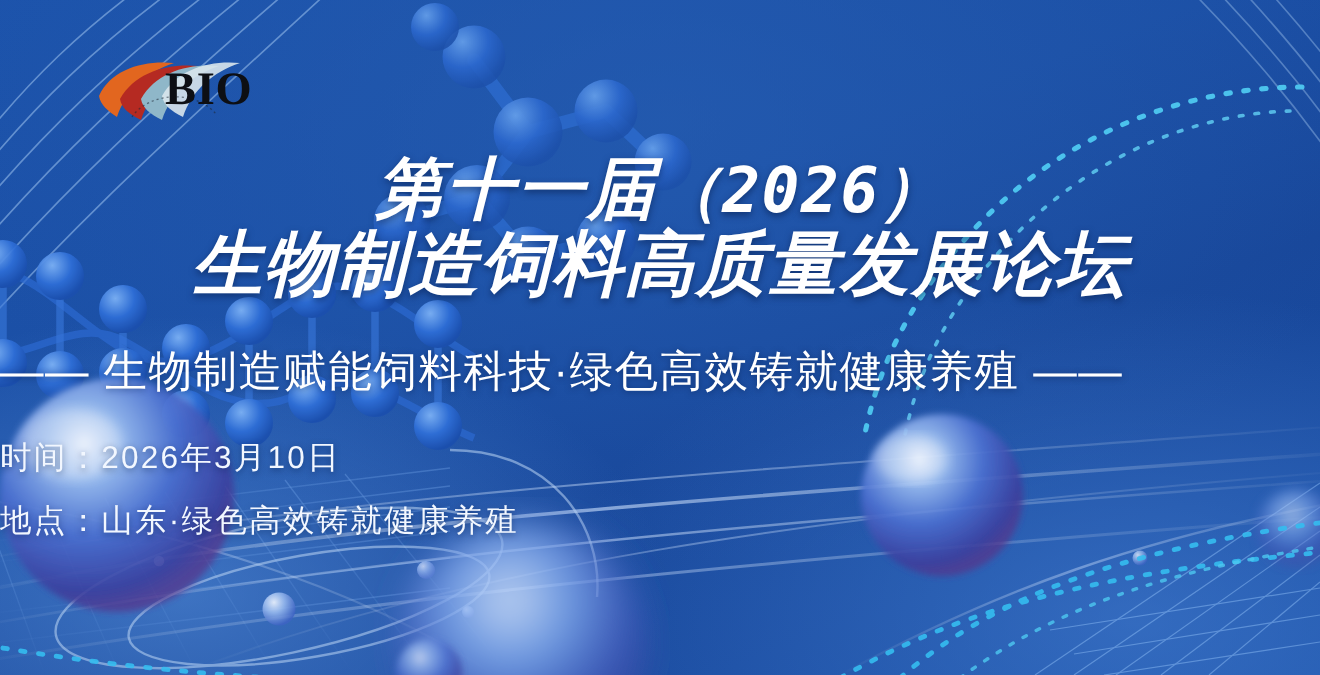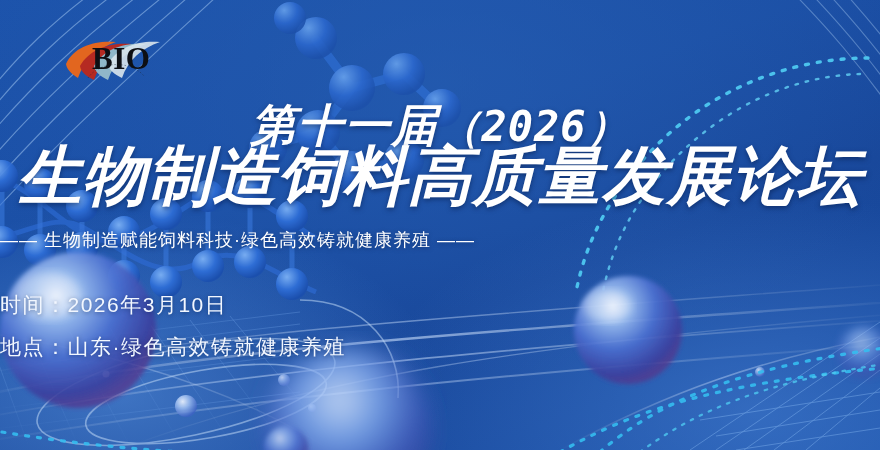--- a/index.html
+++ b/index.html
@@ -16,21 +16,21 @@
       radial-gradient(ellipse 700px 420px at 50% 18%, rgba(40,96,180,.55) 0%, rgba(20,70,155,0) 70%),
       linear-gradient(160deg,#1c53ab 0%,#1b4fa5 38%,#18479a 62%,#1a4fa6 100%);
   }
   .layer{position:absolute;inset:0;}
   .svgl{position:absolute;inset:0;width:880px;height:450px;}
 
   
   #logo{position:absolute;left:58px;top:38px;width:120px;height:58px;}
   #logo svg{display:block;}
   .logo-word{
-    position:absolute;left:34px;top:5px;
+    position:absolute;left:52px;top:5px;
     font-family:"Liberation Serif","DejaVu Serif",serif;
     font-size:31px;font-weight:700;color:#0d0f14;letter-spacing:.5px;
     line-height:1;
   }
 
   
   #content{position:absolute;left:0;top:0;width:880px;height:450px;}
   .tline{
     position:absolute;width:880px;text-align:center;
     color:#ffffff;font-weight:700;font-style:italic;
@@ -39,27 +39,27 @@
   }
   #title1{
     top:102px;font-size:45px;line-height:47px;letter-spacing:2px;
     text-shadow:0 2px 5px rgba(6,26,70,.55);
   }
   #title1 .yr{
     font-family:"DejaVu Sans Mono","Liberation Mono",monospace;
     font-size:42px;letter-spacing:1px;font-weight:700;
   }
   #title2{
-    top:148px;font-size:64px;line-height:56px;letter-spacing:1px;
+    top:148px;font-size:47px;line-height:56px;letter-spacing:1px;
     text-shadow:0 2px 5px rgba(6,26,70,.55);
     font-style:italic;
   }
   #subtitle{
-    position:absolute;top:228px;width:748px;text-align:left;
-    color:#ffffff;font-size:18px;font-weight:400;font-style:normal;
+    position:absolute;top:228px;width:748px;text-align:right;
+    color:#ffffff;font-size:29px;font-weight:400;font-style:normal;
     letter-spacing:1px;white-space:nowrap;
     font-family:"Liberation Sans","DejaVu Sans",sans-serif;
     text-shadow:0 1px 4px rgba(6,26,70,.5);
   }
   .meta{
     position:absolute;width:880px;text-align:left;
     color:#f2f7ff;font-size:21px;font-weight:400;letter-spacing:1.5px;
     white-space:nowrap;
     font-family:"Liberation Sans","DejaVu Sans",sans-serif;
     text-shadow:0 1px 4px rgba(6,26,70,.5);

